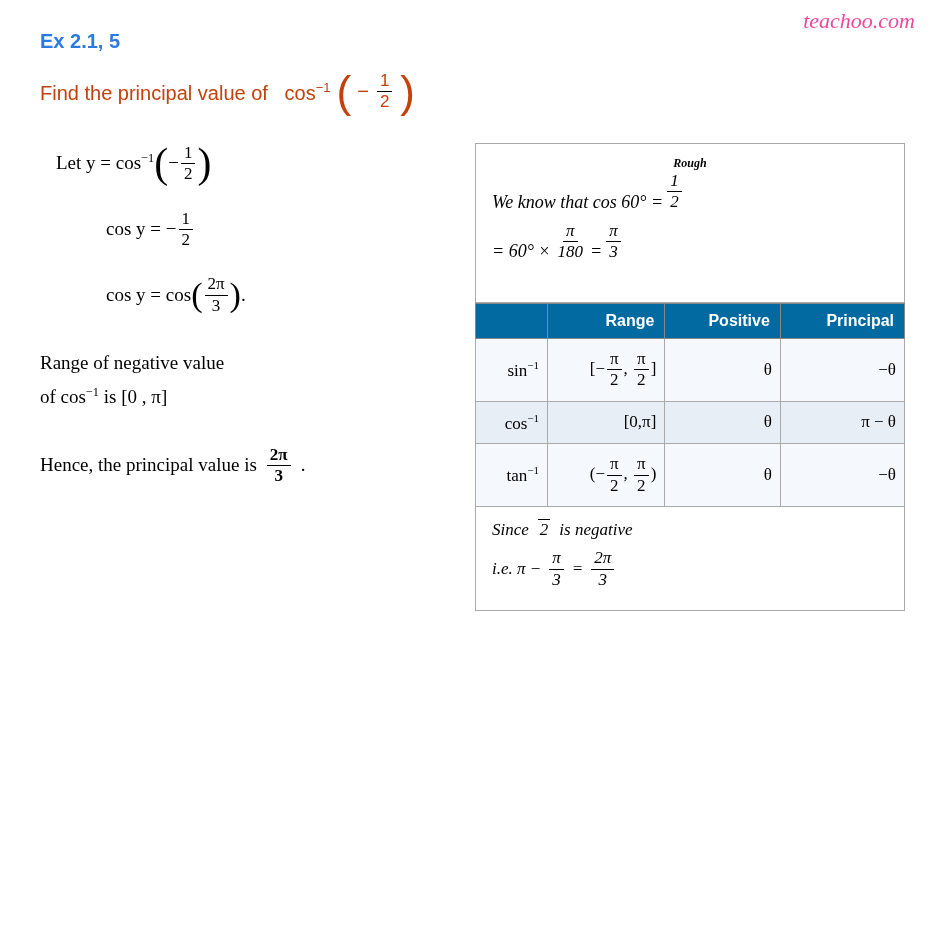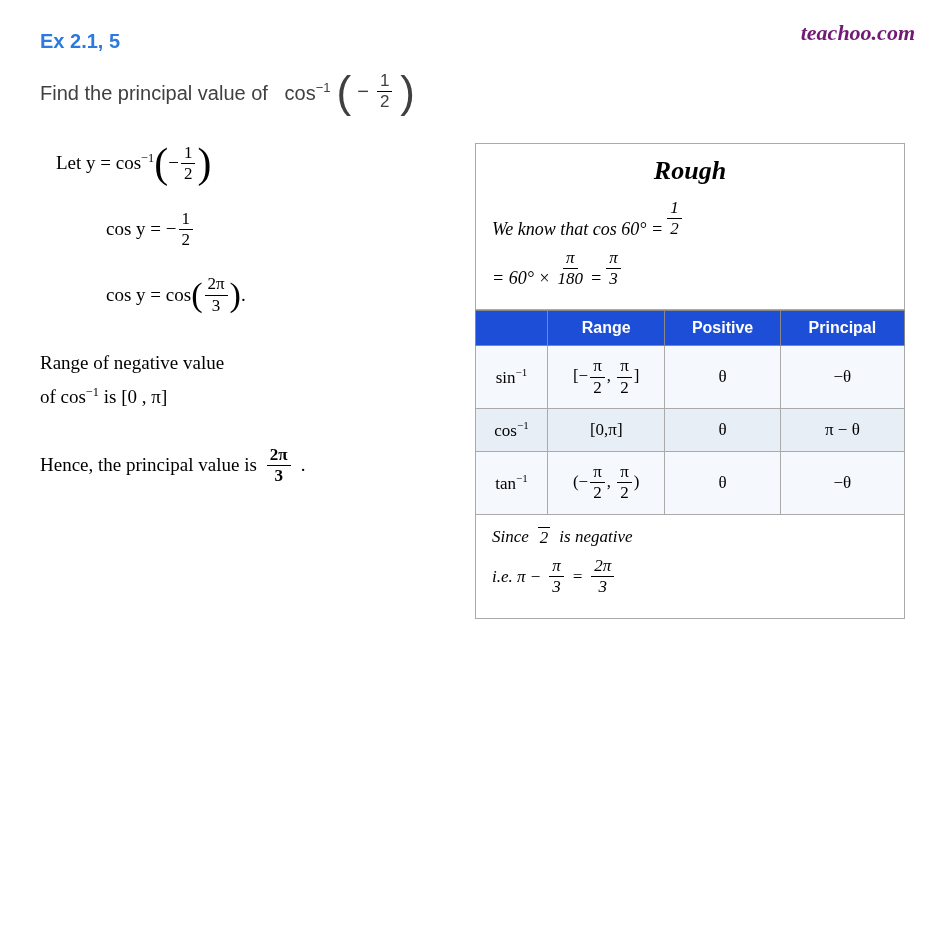--- a/index.html
+++ b/index.html
@@ -12,38 +12,38 @@
       overflow: hidden;
     }
     .page {
       width: 945px;
       height: 945px;
       padding: 30px 40px;
       position: relative;
     }
     .logo {
       position: absolute;
-      top: 20px;
+      top: 8px;
       right: 30px;
       font-family: Georgia, serif;
       font-style: italic;
       font-size: 22px;
-      color: #701a75;
-      font-weight: bold;
+      color: #ec4899;
+      font-weight: normal;
     }
     .exercise-title {
       font-size: 20px;
       font-weight: bold;
       color: #2a7ae2;
       margin-bottom: 18px;
       font-family: Arial, sans-serif;
     }
     .problem-statement {
       font-size: 20px;
-      color: #404040;
+      color: #c2410c;
       margin-bottom: 30px;
       font-family: Arial, sans-serif;
       display: flex;
       align-items: center;
       gap: 6px;
     }
     .main-content {
       display: flex;
       gap: 30px;
       position: relative;
@@ -104,51 +104,50 @@
       border: 1.5px solid #aaa;
       padding: 12px 16px;
       background: #fff;
       margin-bottom: 0;
       font-size: 18px;
       min-height: 160px;
     }
     .rough-title {
       font-style: italic;
       font-weight: bold;
-      font-size: 26px;
+      font-size: 12px;
       text-align: center;
-      margin-bottom: 12px;
     }
     .rough-line {
       margin-bottom: 8px;
       display: flex;
       align-items: flex-end;
       gap: 2px;
       font-style: italic;
     }
 
     
     .trig-table {
       border-collapse: collapse;
       width: 100%;
       font-size: 17px;
     }
     .trig-table th {
-      background: #1d4ed8;
+      background: #0369a1;
       color: #fff;
       font-weight: bold;
-      text-align: center;
+      text-align: right;
       padding: 8px 10px;
       border: 1px solid #888;
       font-family: Arial, sans-serif;
       font-size: 16px;
     }
     .trig-table td {
       border: 1px solid #aaa;
-      text-align: center;
+      text-align: right;
       padding: 10px 8px;
       background: #fff;
     }
     .trig-table tr:nth-child(even) td {
       background: #e8eef5;
     }
     .trig-table tr:nth-child(odd) td {
       background: #f5f8fc;
     }
 

